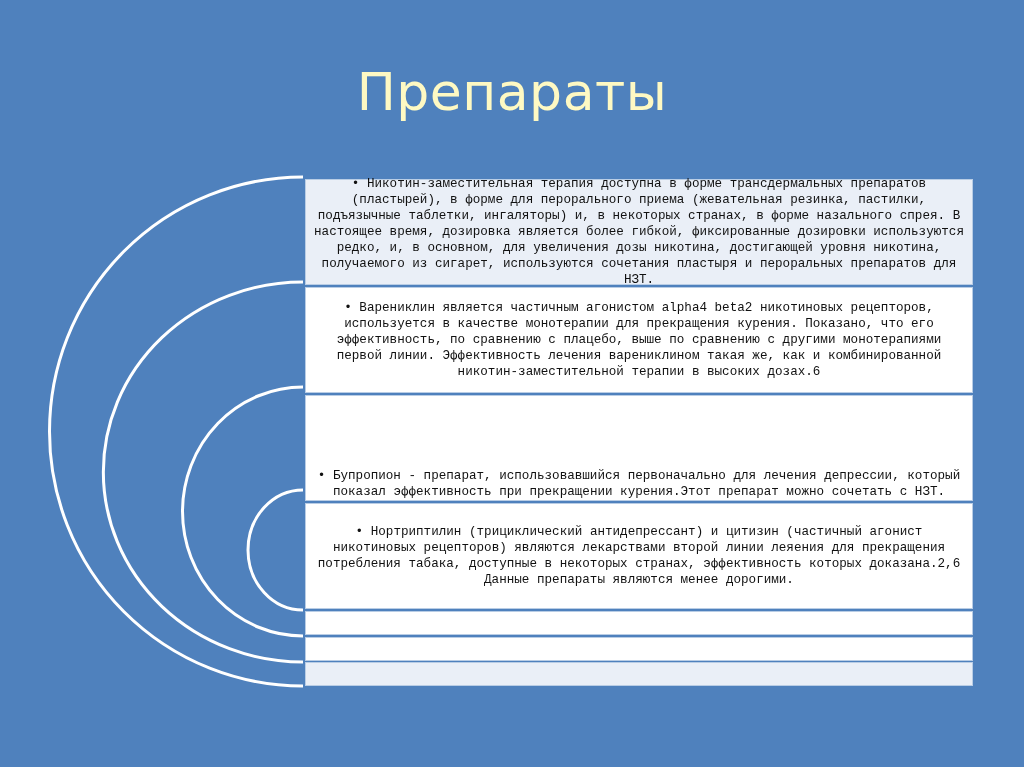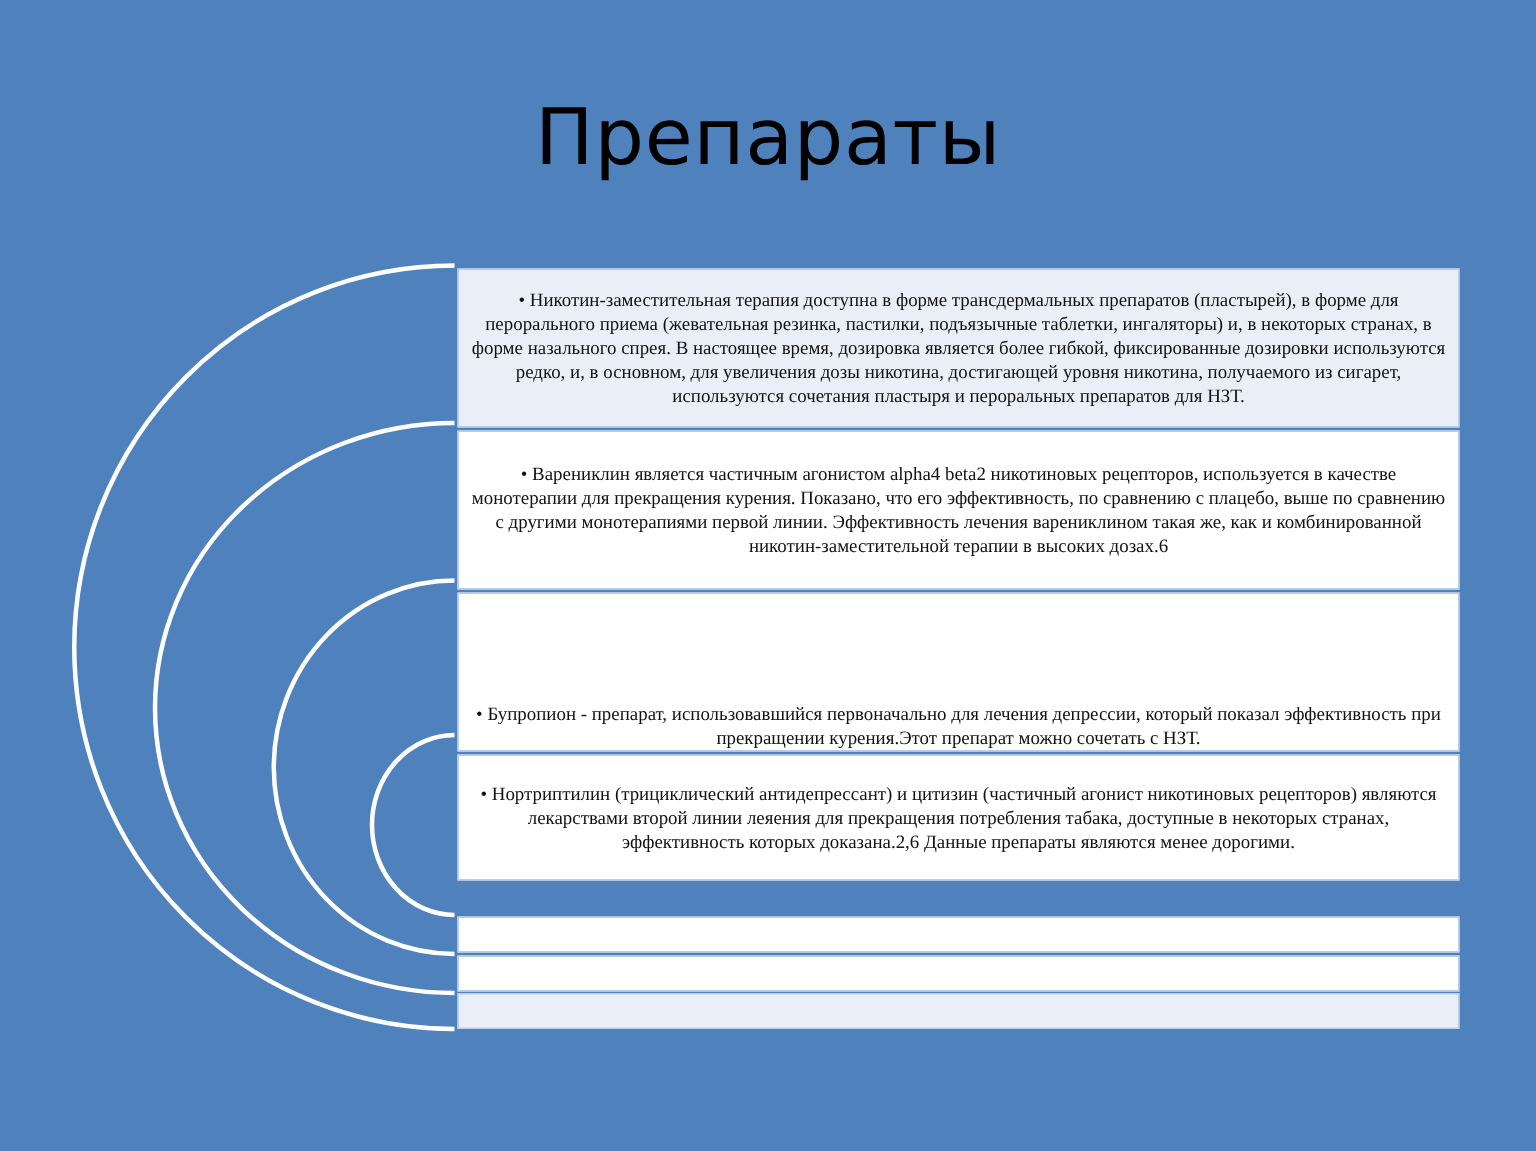--- a/index.html
+++ b/index.html
@@ -6,31 +6,31 @@
   body {
     width: 1024px; height: 767px; overflow: hidden;
     background: #4f81bd;
     position: relative;
     font-family: "Liberation Sans", "DejaVu Sans", sans-serif;
   }
   .title {
     position: absolute; left: 0; top: 62px; width: 1024px;
     text-align: center;
     font-family: "DejaVu Sans", "Liberation Sans", sans-serif;
-    font-size: 52px; color: #000000; letter-spacing: 0.5px;
+    font-size: 52px; color: #fef9c3; letter-spacing: 0.5px;
   }
   .arcs { position: absolute; left: 0; top: 0; }
   .box {
     position: absolute; left: 305px; width: 668px;
     background: #ffffff;
     border: 1px solid #b9cde5;
     box-sizing: border-box;
     display: flex; align-items: center; justify-content: center;
     text-align: center;
-    font-family: Liberation Serif, serif;
+    font-family: Liberation Mono, monospace;
     font-size: 12.6px; line-height: 16px; color: #111;
     padding: 0 6px;
   }
   .box.tint { background: #eaeff7; }
   .box p { margin: 0; }
 </style>
 </head>
 <body>
 
 <div class="title">Препараты</div>
@@ -46,21 +46,21 @@
 
 <div class="box tint" style="top:179px;height:106px;">
   <p>• Никотин-заместительная терапия доступна в форме трансдермальных препаратов (пластырей), в форме для перорального приема (жевательная резинка, пастилки, подъязычные таблетки, ингаляторы) и, в некоторых странах, в форме назального спрея. В настоящее время, дозировка является более гибкой, фиксированные дозировки используются редко, и, в основном, для увеличения дозы никотина, достигающей уровня никотина, получаемого из сигарет, используются сочетания пластыря и пероральных препаратов для НЗТ.</p>
 </div>
 <div class="box" style="top:287px;height:106px;">
   <p>• Варениклин является частичным агонистом alpha4 beta2 никотиновых рецепторов, используется в качестве монотерапии для прекращения курения. Показано, что его эффективность, по сравнению с плацебо, выше по сравнению с другими монотерапиями первой линии. Эффективность лечения варениклином такая же, как и комбинированной никотин-заместительной терапии в высоких дозах.6</p>
 </div>
 <div class="box" style="top:395px;height:106px;align-items:flex-end;">
   <p>• Бупропион - препарат, использовавшийся первоначально для лечения депрессии, который показал эффективность при прекращении курения.Этот препарат можно сочетать с НЗТ.</p>
 </div>
-<div class="box" style="top:503px;height:84px;">
+<div class="box" style="top:503px;height:106px;">
   <p>• Нортриптилин (трициклический антидепрессант) и цитизин (частичный агонист никотиновых рецепторов) являются лекарствами второй линии леяения для прекращения потребления табака, доступные в некоторых странах, эффективность которых доказана.2,6 Данные препараты являются менее дорогими.</p>
 </div>
 <div class="box" style="top:611px;height:24px;">
   <p></p>
 </div>
 <div class="box" style="top:637px;height:24px;">
   <p></p>
 </div>
 <div class="box tint" style="top:662px;height:24px;">
   <p></p>

